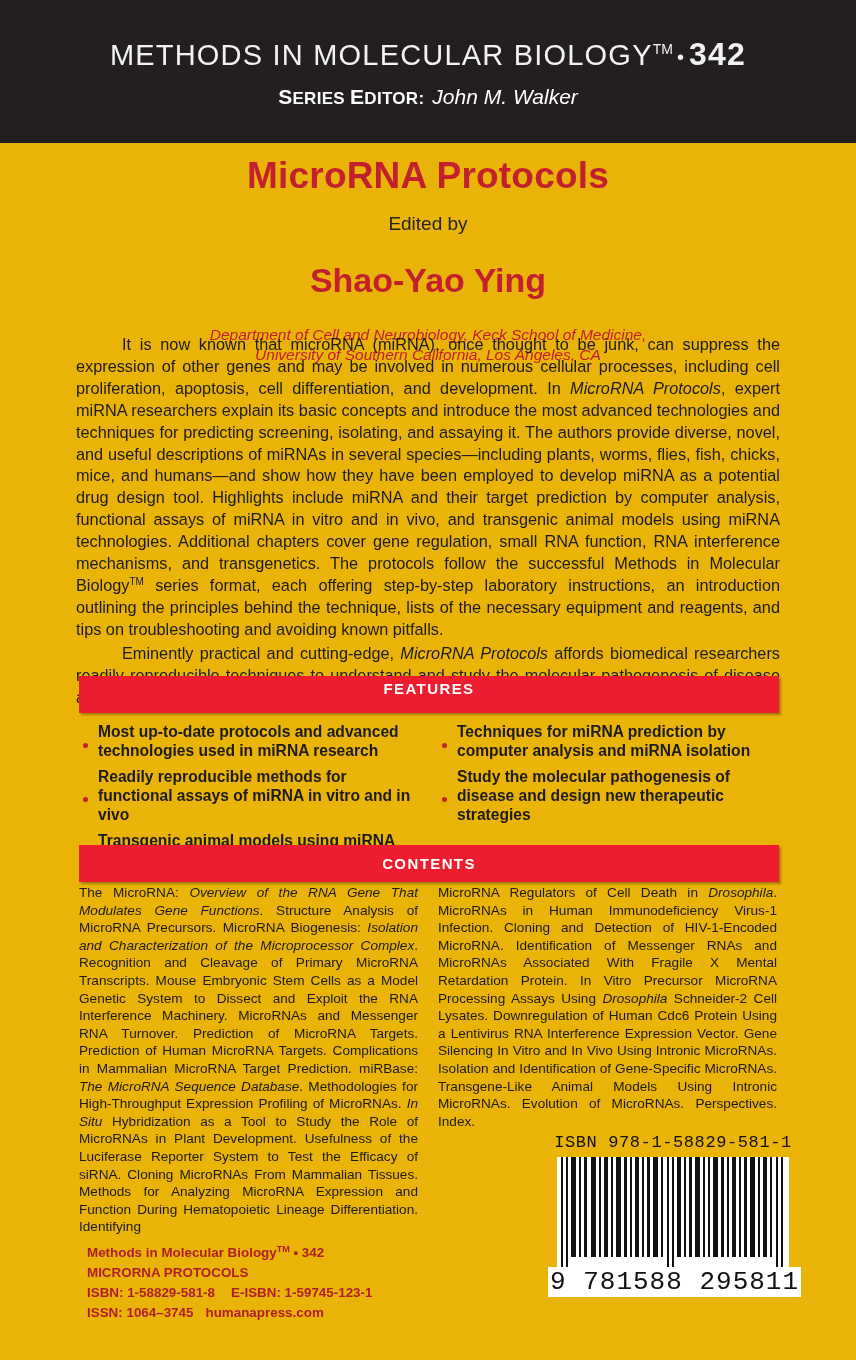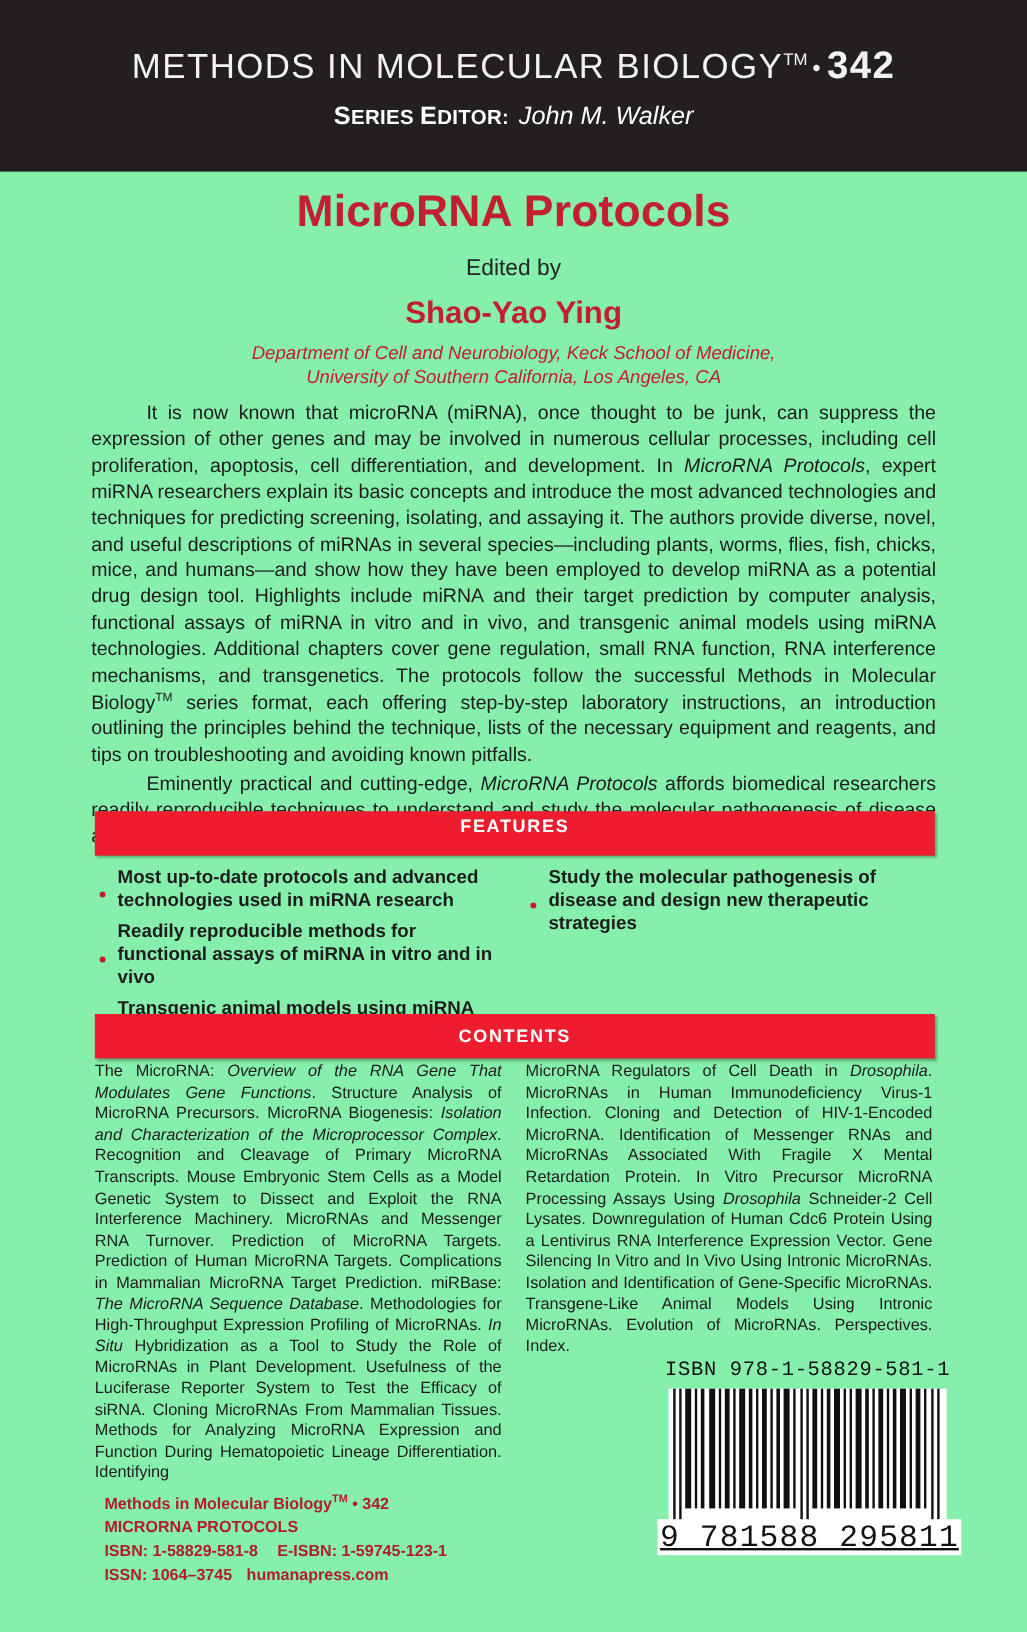--- a/index.html
+++ b/index.html
@@ -12,21 +12,21 @@
     width: 856px;
     height: 1360px;
     overflow: hidden;
     font-family: "Liberation Sans", sans-serif;
     color: #1a1a1a;
   }
   .cover {
     position: relative;
     width: 856px;
     height: 1360px;
-    background: #86efac;
+    background: #eab308;
   }
 
   
   .banner {
     position: absolute;
     top: 0; left: 0;
     width: 856px;
     height: 143px;
     background: #231f20;
     text-align: center;
@@ -93,23 +93,23 @@
     letter-spacing: 0.2px;
   }
   .edited-by {
     margin: 0;
     padding-top: 16px;
     font-size: 19px;
     font-weight: 400;
     color: #252525;
   }
   .editor-name-main {
-    margin: 0;
+    margin: 16px;
     padding-top: 10px;
-    font-size: 26px;
+    font-size: 34px;
     font-weight: 700;
     color: #c2202e;
   }
   .affiliation {
     margin: 0;
     padding-top: 9px;
     font-size: 15.5px;
     font-style: italic;
     font-weight: 400;
     color: #c2202e;
@@ -236,21 +236,20 @@
     font-family: "Liberation Mono", monospace;
     font-size: 26px;
     letter-spacing: 1px;
     color: #111111;
     margin: -22px 0 0 0;
     position: relative;
     background: #ffffff;
     display: inline-block;
     padding: 0 2px;
     white-space: nowrap;
-    text-decoration: underline;
   }
 
   
   .publisher {
     position: absolute;
     top: 1243px;
     left: 87px;
     color: #b01e2b;
     font-size: 13.4px;
     font-weight: 700;
@@ -303,20 +302,24 @@
       <div class="feature-item">
         <span class="feature-bullet"></span>
         <span class="feature-text">Readily reproducible methods for functional assays of miRNA in vitro and in vivo</span>
       </div>
       <div class="feature-item">
         <span class="feature-bullet"></span>
         <span class="feature-text">Transgenic animal models using miRNA technologies</span>
       </div>
     </div>
     <div class="features-col">
+      <div class="feature-item">
+        <span class="feature-bullet"></span>
+        <span class="feature-text">Techniques for miRNA prediction by computer analysis and miRNA isolation</span>
+      </div>
       <div class="feature-item">
         <span class="feature-bullet"></span>
         <span class="feature-text">Study the molecular pathogenesis of disease and design new therapeutic strategies</span>
       </div>
     </div>
   </div>
 
   <div class="red-bar" id="bar-contents">
     <span>CONTENTS</span>
   </div>

